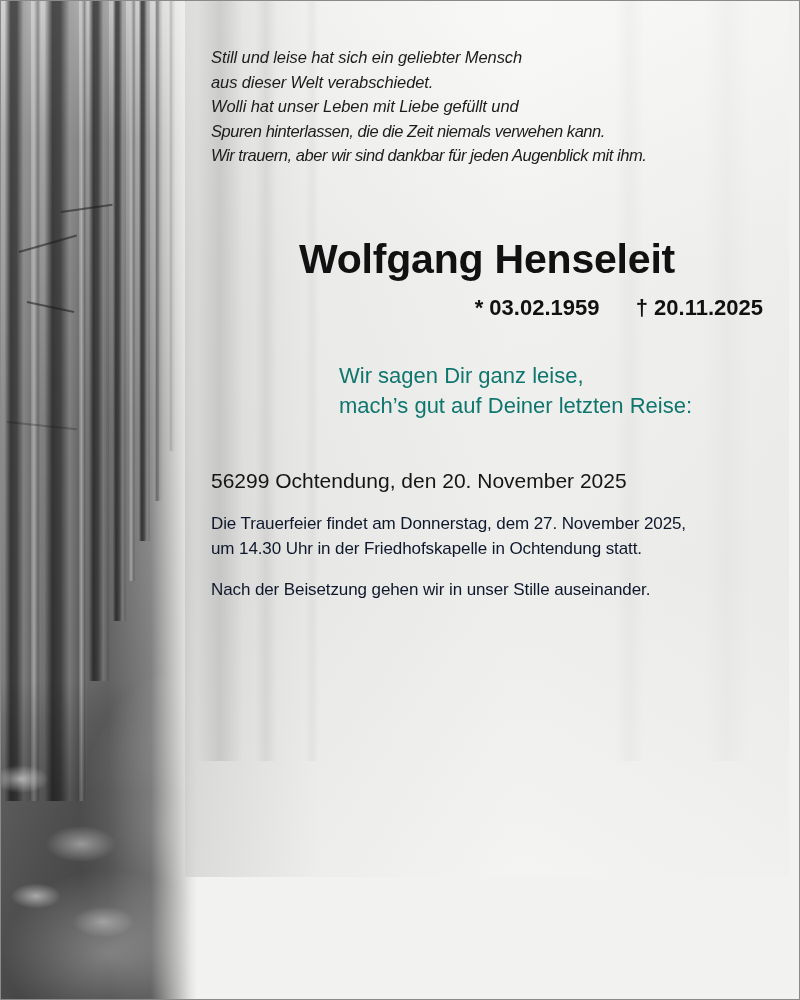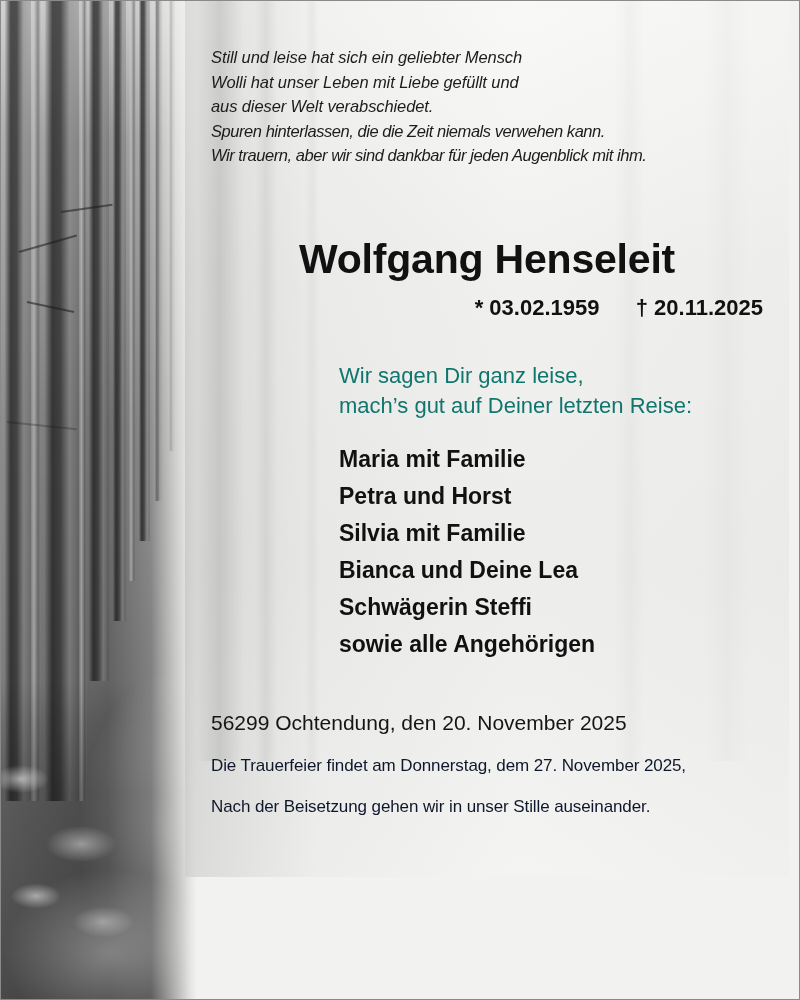--- a/index.html
+++ b/index.html
@@ -238,55 +238,48 @@
       <div class="wm-trunk" style="left:70px; width:22px; opacity:.6;"></div>
       <div class="wm-trunk" style="left:120px; width:14px; opacity:.35;"></div>
       <div class="wm-trunk" style="left:430px; width:30px; opacity:.25;"></div>
       <div class="wm-trunk" style="left:520px; width:44px; opacity:.2;"></div>
     </div>
 
     <div class="inner">
 
       <div class="poem">
         <div>Still und leise hat sich ein geliebter Mensch</div>
+        <div>aus dieser Welt verabschiedet.</div>
         <div>Wolli hat unser Leben mit Liebe gefüllt und</div>
-        <div>aus dieser Welt verabschiedet.</div>
         <div class="long">Spuren hinterlassen, die die Zeit niemals verwehen kann.</div>
         <div class="long">Wir trauern, aber wir sind dankbar für jeden Augenblick mit ihm.</div>
       </div>
 
       <div class="name">Wolfgang Henseleit</div>
 
       <div class="dates">
         <span>*</span>
         <span>03.02.1959</span>
         <span class="sep"></span>
         <span>†</span>
         <span>20.11.2025</span>
       </div>
 
       <div class="farewell">
         <div>Wir sagen Dir ganz leise,</div>
         <div>mach’s gut auf Deiner letzten Reise:</div>
       </div>
 
-      <div class="family">
-        <div>Maria mit Familie</div>
-        <div>Petra und Horst</div>
-        <div>Silvia mit Familie</div>
-        <div>Bianca und Deine Lea</div>
-        <div>Schwägerin Steffi</div>
-        <div>sowie alle Angehörigen</div>
-      </div>
 
       <div class="placeline">
         <b>56299 Ochtendung</b><span>, den 20. November 2025</span>
       </div>
 
       <div class="service">
         <div>Die Trauerfeier findet am Donnerstag, dem 27. November 2025,</div>
+        <div>um 14.30 Uhr in der Friedhofskapelle in Ochtendung statt.</div>
         <div class="gap"></div>
         <div>Nach der Beisetzung gehen wir in unser Stille auseinander.</div>
       </div>
 
     </div>
   </div>
 </div>
 
 </body></html>

